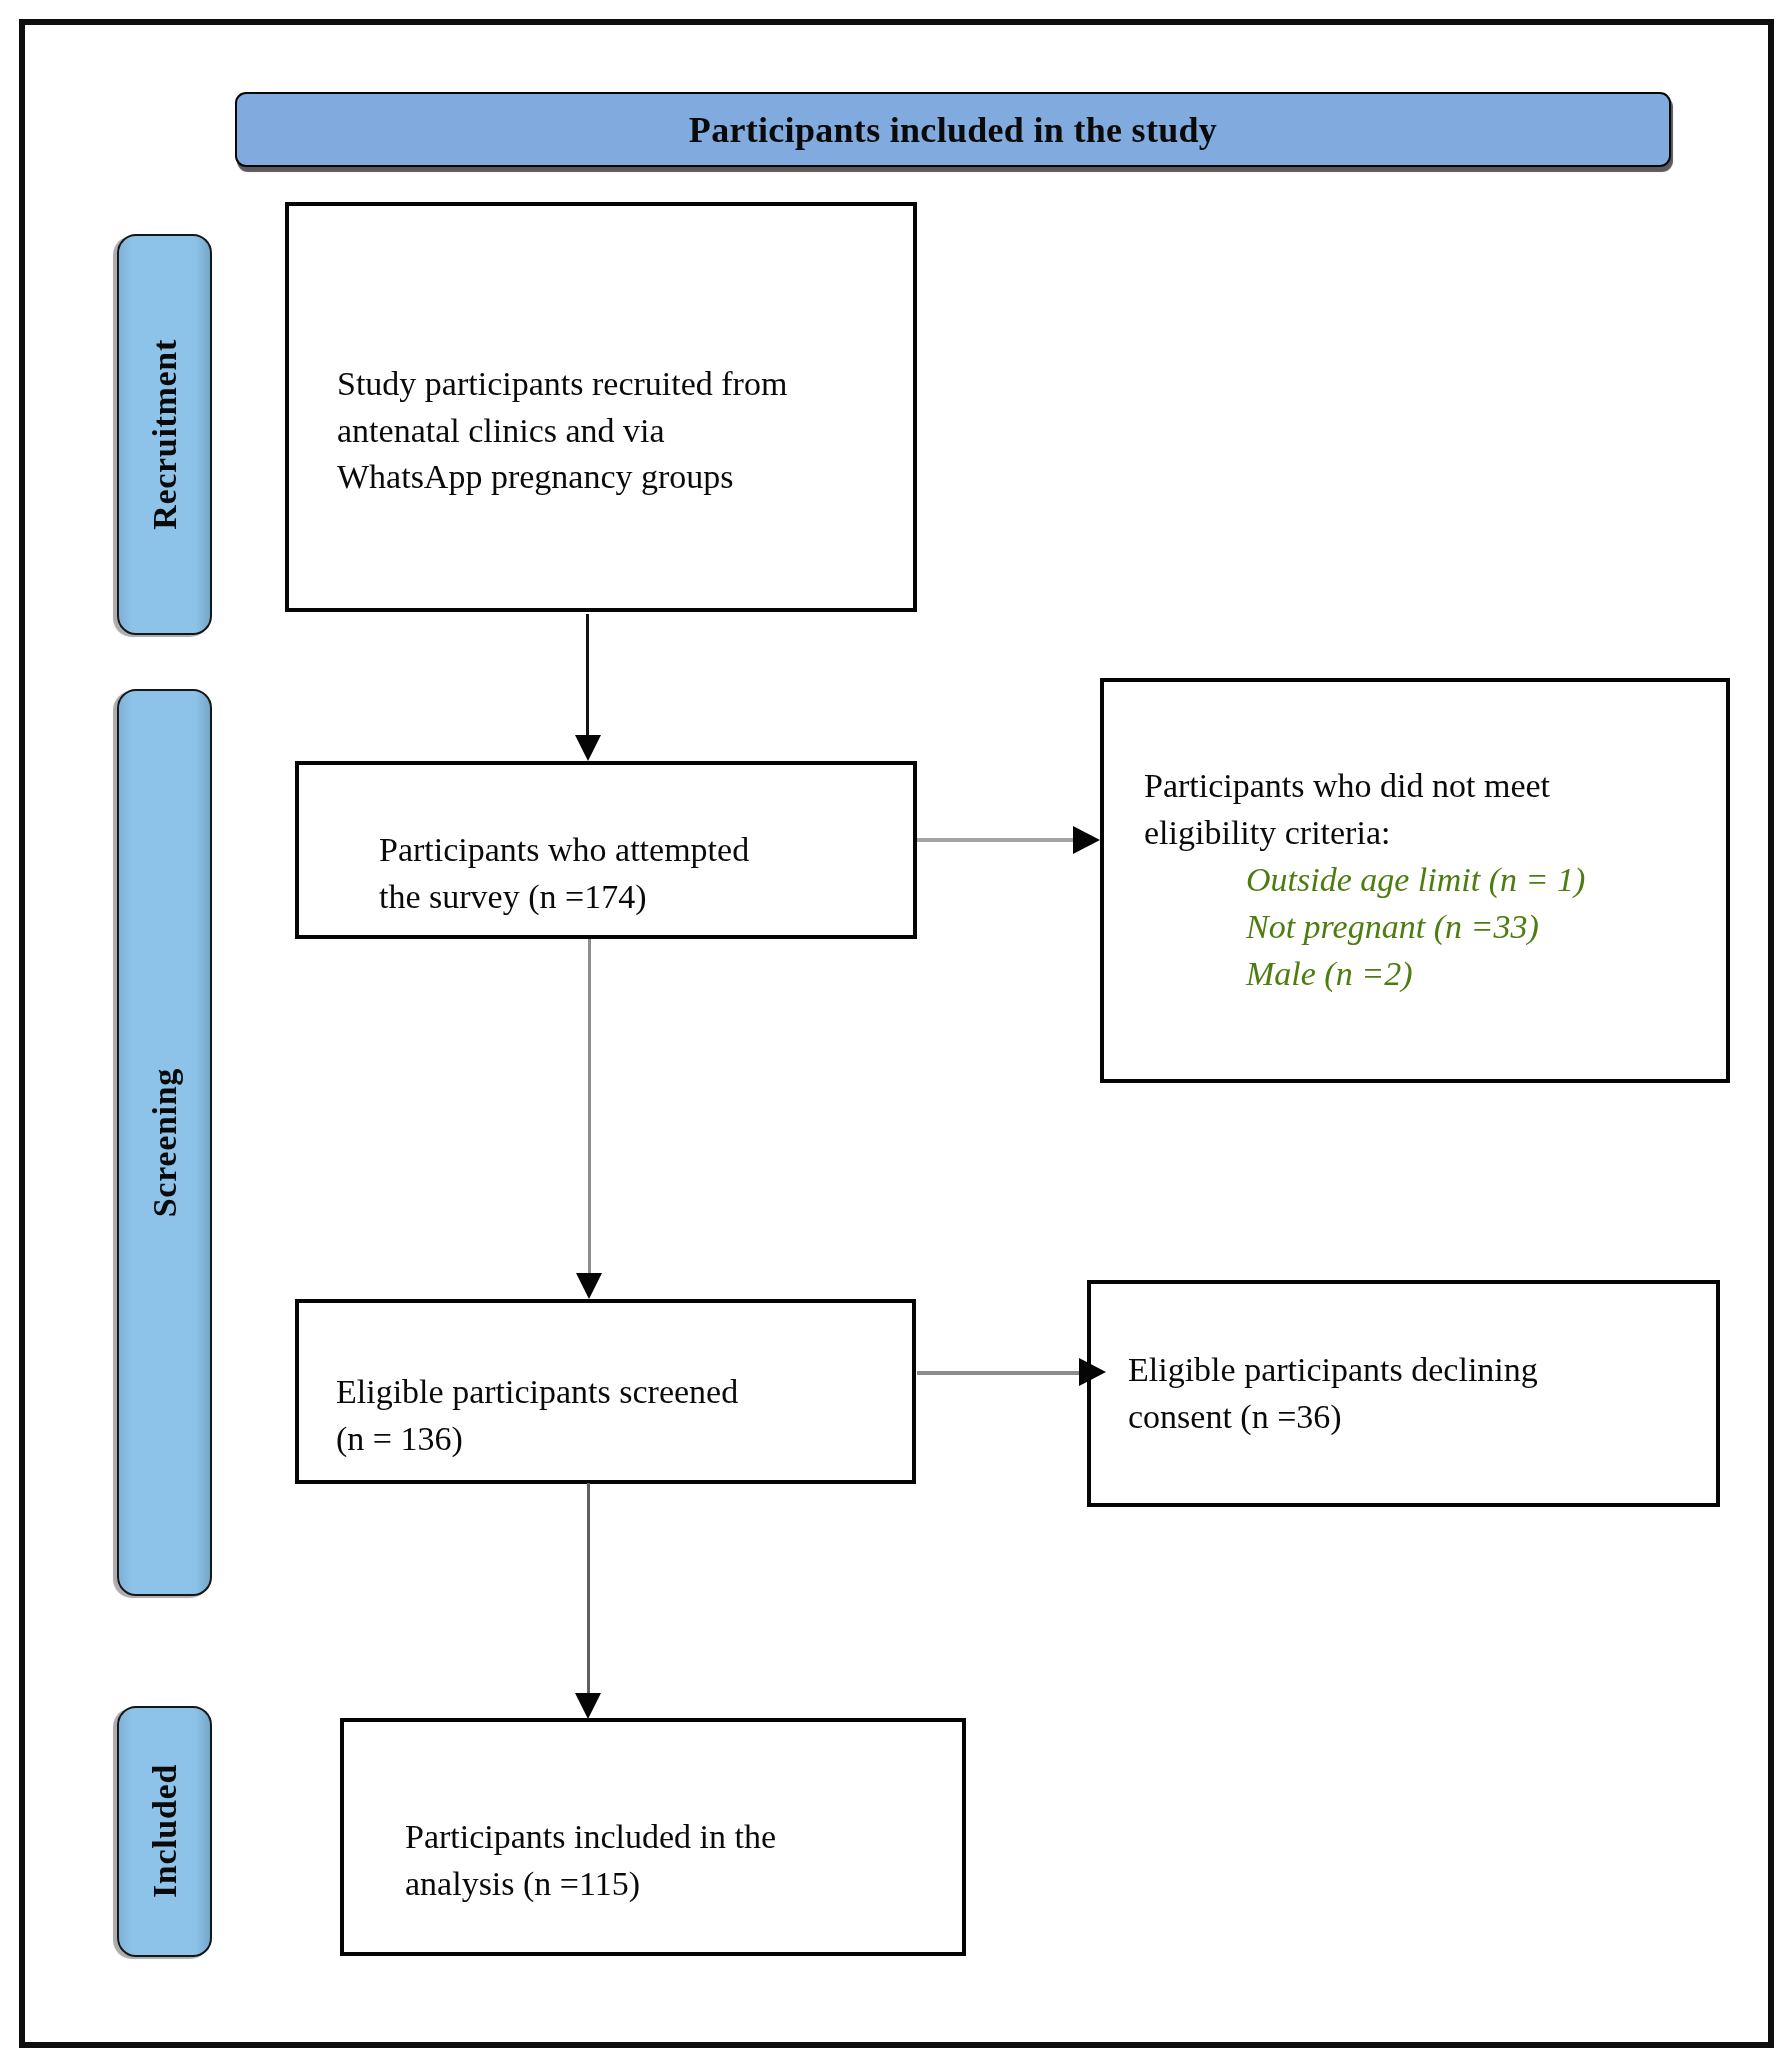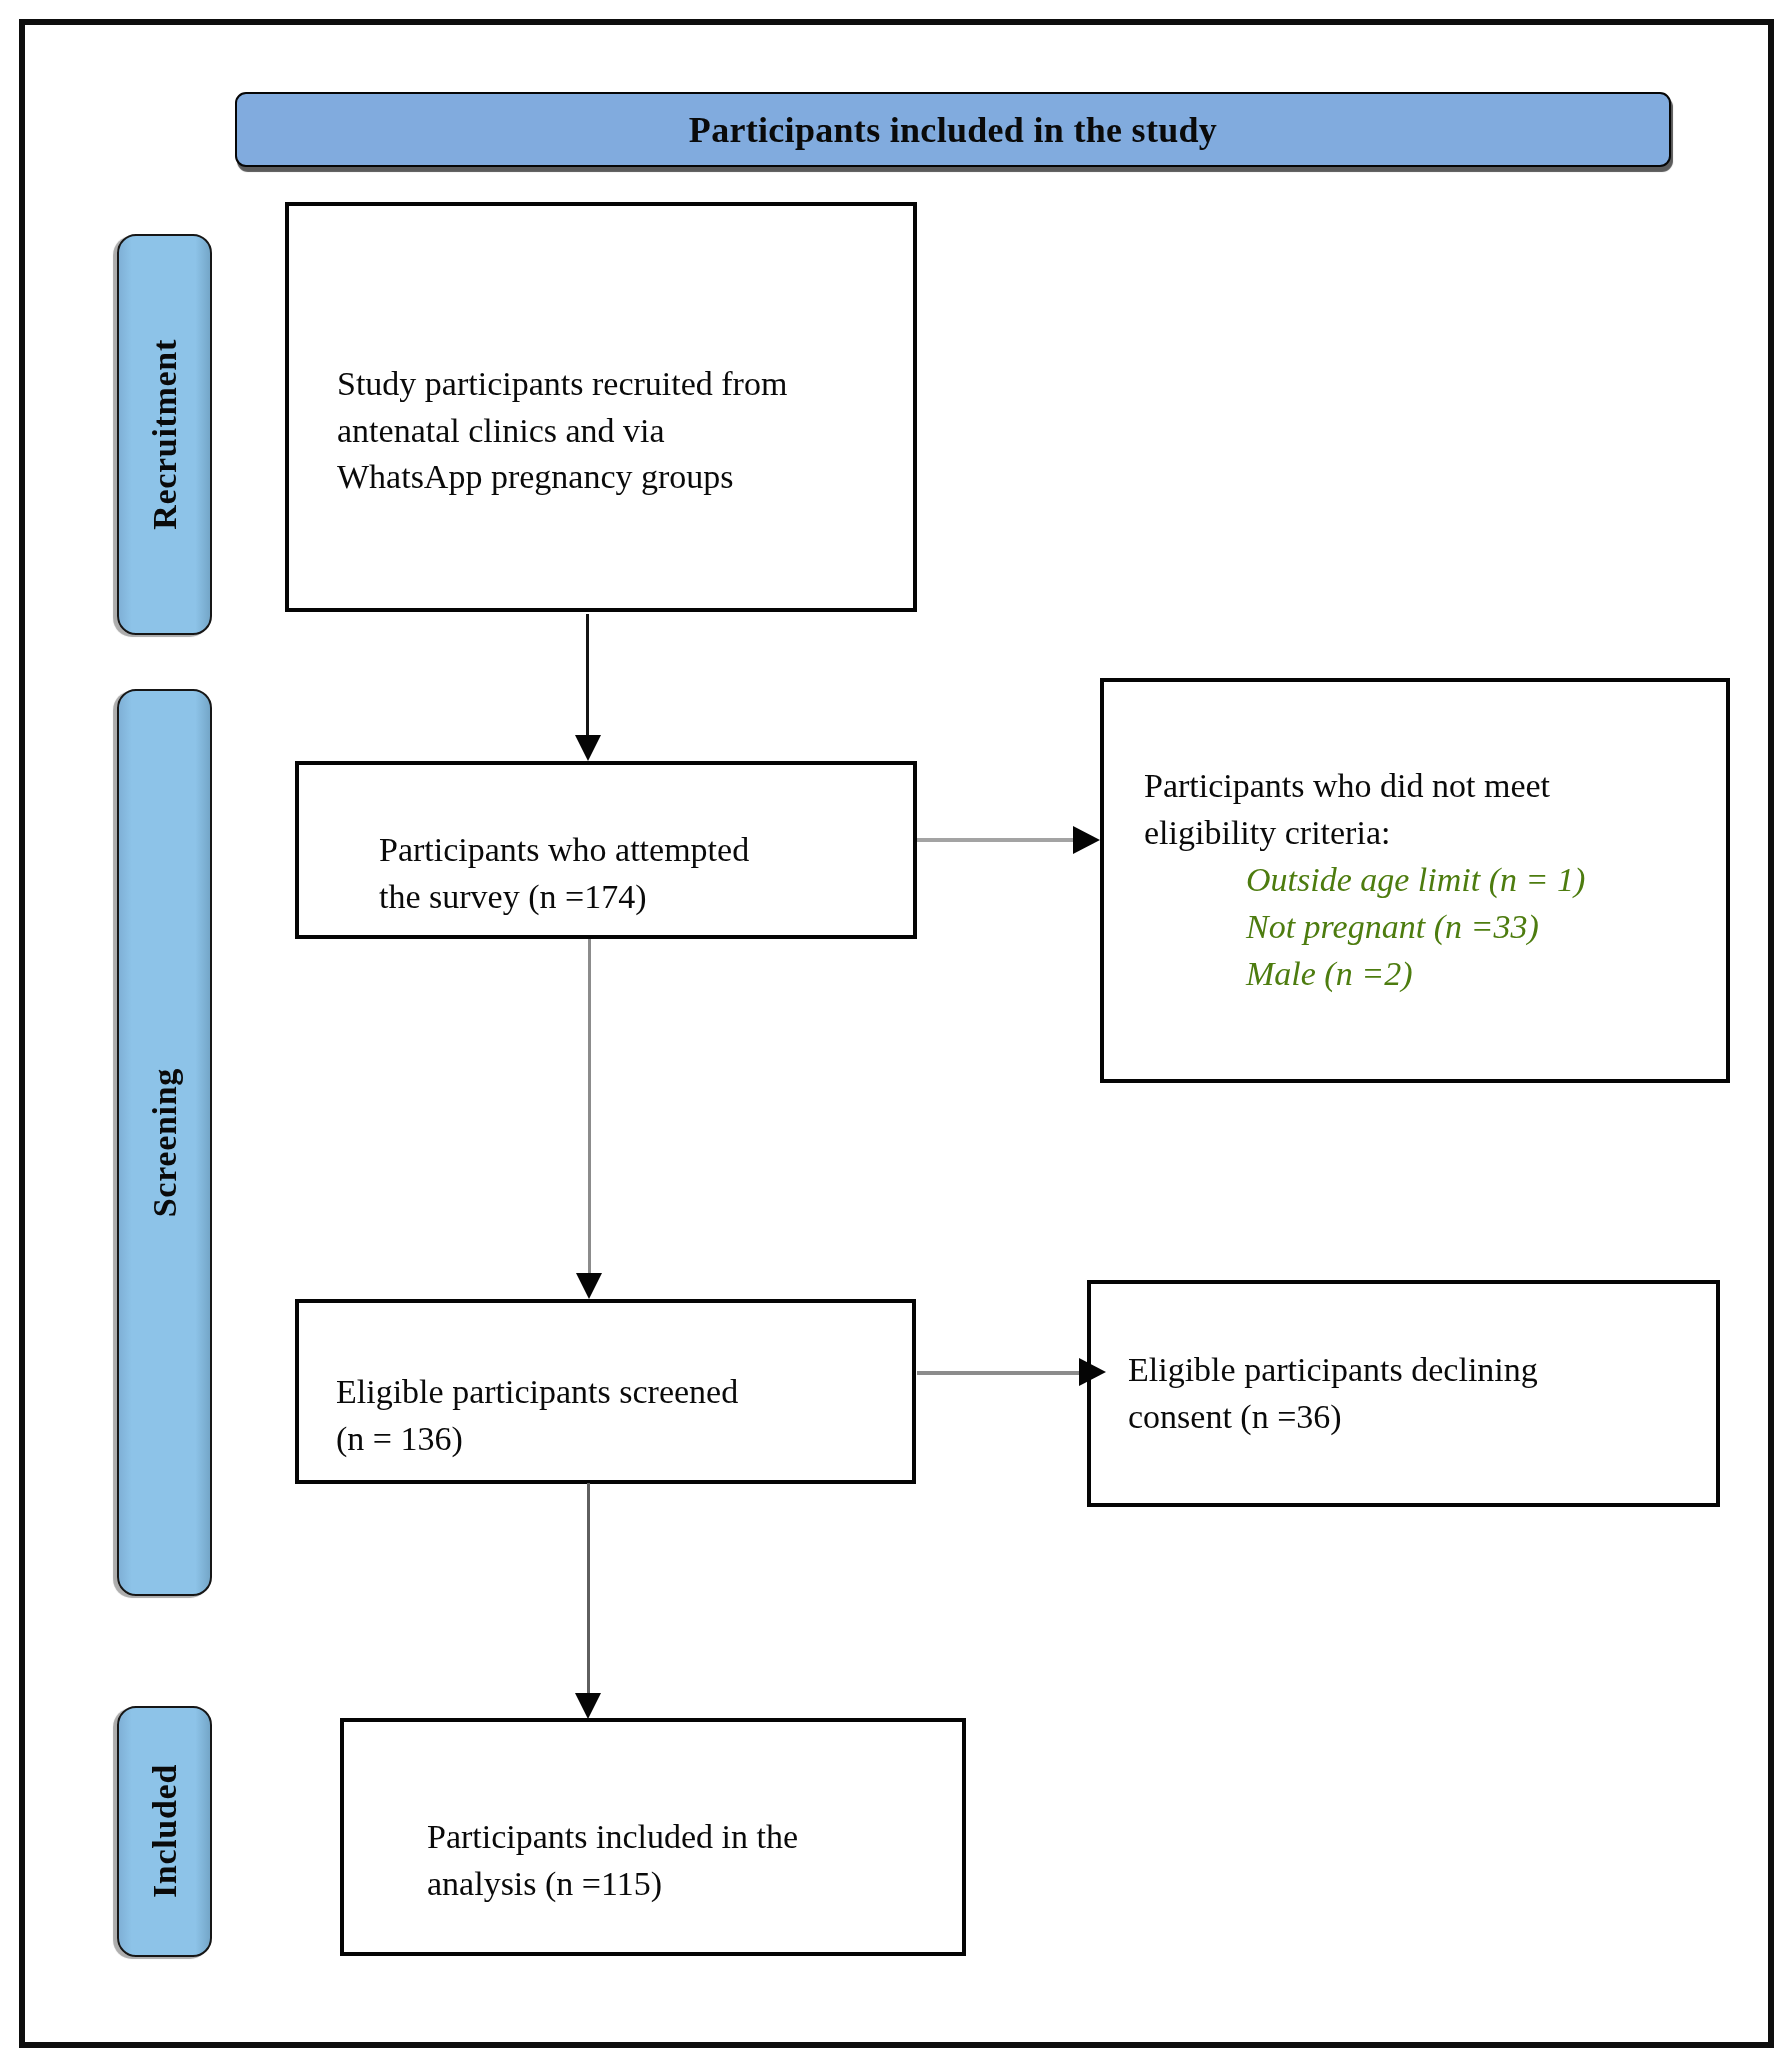--- a/index.html
+++ b/index.html
@@ -148,21 +148,21 @@
   <div class="flow-box" style="left:295px; top:761px; width:622px; height:178px; padding-left:80px; padding-right:20.4px;">
     <div class="box-text">Participants who attempted
 the survey (n =174)</div>
   </div>
 
   <div class="flow-box" style="left:295px; top:1299px; width:621px; height:185px; padding-left:37px; padding-right:20.4px;">
     <div class="box-text">Eligible participants screened
 (n = 136)</div>
   </div>
 
-  <div class="flow-box" style="left:340px; top:1718px; width:626px; height:238px; padding-left:83px; padding-right:20.4px;">
+  <div class="flow-box" style="left:340px; top:1718px; width:626px; height:238px; padding-left:61px; padding-right:20.4px;">
     <div class="box-text">Participants included in the
 analysis (n =115)</div>
   </div>
 
   <div class="side-box" style="left:1100px; top:678px; width:630px; height:405px; padding-left:40px; padding-right:20.4px;">
     <div class="box-text">Participants who did not meet
 eligibility criteria:</div>
     <div style="padding-left:102px;">
       <div class="criteria-item">Outside age limit (n = 1)</div>
       <div class="criteria-item">Not pregnant (n =33)</div>

